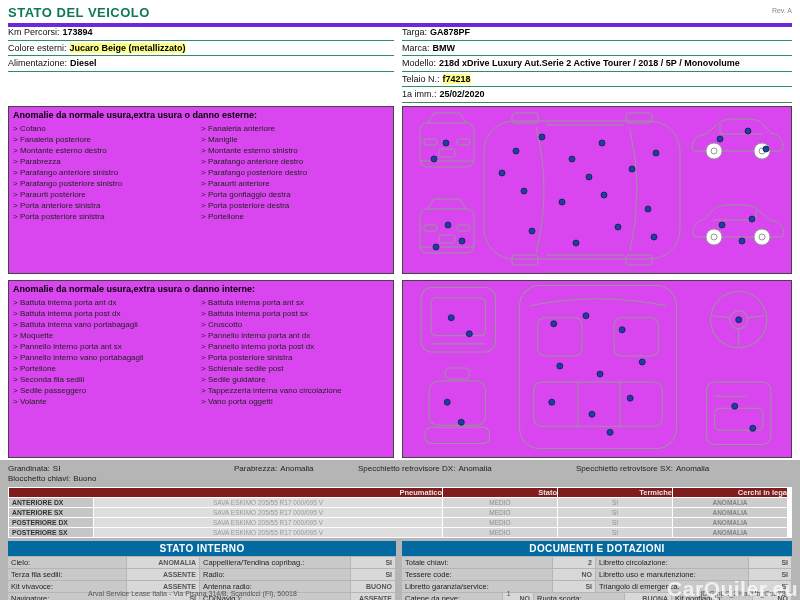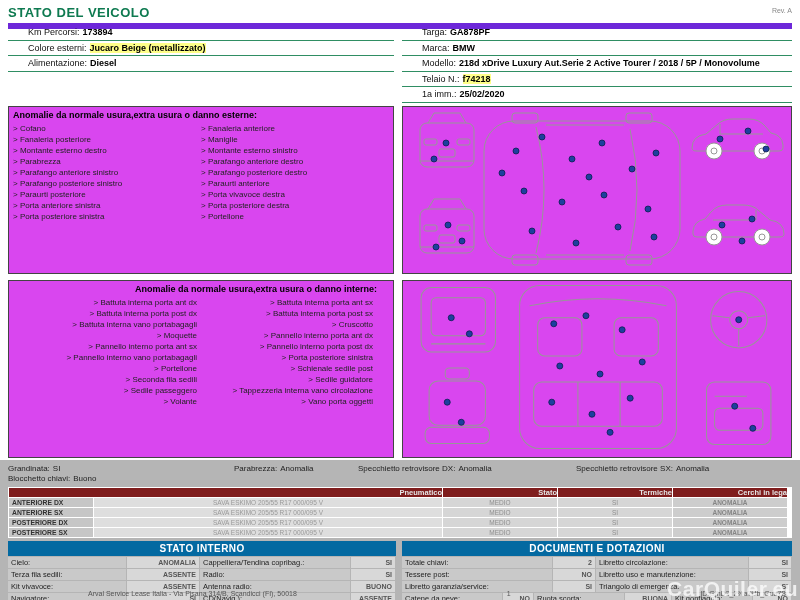--- a/index.html
+++ b/index.html
@@ -1,38 +1,38 @@
 <!DOCTYPE html>
 <html><head>
 <meta charset="utf-8">
 <style>
   * { margin:0; padding:0; box-sizing:border-box; }
   body { width:800px; height:600px; position:relative; background:#fff;
          font-family:"Liberation Sans", sans-serif; overflow:hidden; }
   .page { position:absolute; inset:0; }
 
   
-  .hdr { position:absolute; left:8px; right:8px; top:3px; border-bottom:6px solid #6d28d9; padding-bottom:2px; }
+  .hdr { position:absolute; left:8px; right:8px; top:3px; border-bottom:4px solid #6d28d9; padding-bottom:2px; }
   .hdr-title { color:#0e7a50; font-size:13px; font-weight:bold; letter-spacing:0.5px; }
   .hdr-rev { float:right; font-size:7px; color:#888; margin-top:4px; }
 
   
   .info-col { position:absolute; top:25px; }
   .info-left { left:8px; width:386px; }
   .info-right { left:402px; width:390px; }
   .info-row { border-bottom:1px solid #2f8e63; padding:2px 0 2px; font-size:9px; line-height:10.5px; }
-  .info-label { color:#111;margin-left:20px; }
+  .info-label { color:#111; }
   .info-value { font-weight:bold; margin-left:3px; color:#000; }
   .hl { background:#ffff88; }
 
   
   .list-box, .diagram-box { position:absolute; border:1px solid #444; background:#d946ef; }
   .box-ext-list { left:8px; top:106px; width:386px; height:168px; padding:3px 4px; }
   .box-ext-diag { left:402px; top:106px; width:390px; height:168px; }
-  .box-int-list { left:8px; top:280px; width:386px; height:178px; padding:3px 16px;text-align:right; }
+  .box-int-list { left:8px; top:280px; width:386px; height:178px; padding:3px 4px; }
   .box-int-diag { left:402px; top:280px; width:390px; height:178px; }
   .box-title { font-size:9px; font-weight:bold; color:#000; margin-bottom:3px; }
   .cols { display:flex; }
   .col { width:50%; padding-right:4px; }
   .anomaly-item { font-size:8px; line-height:11px; color:#222; }
   .anomaly-item::before { content:"> "; }
 
   
   .ln { fill:none; stroke:#979797; stroke-width:1; }
   .wh { fill:#fff; stroke:#979797; stroke-width:1; }
@@ -145,21 +145,21 @@
   <div class="anomaly-item">Maniglie</div>
 
   <div class="anomaly-item">Montante esterno sinistro</div>
 
   <div class="anomaly-item">Parafango anteriore destro</div>
 
   <div class="anomaly-item">Parafango posteriore destro</div>
 
   <div class="anomaly-item">Paraurti anteriore</div>
 
-  <div class="anomaly-item">Porta vivavoce destra</div>
+  <div class="anomaly-item">Porta gonfiaggio destra</div>
 
   <div class="anomaly-item">Porta posteriore destra</div>
 
   <div class="anomaly-item">Portellone</div>
 </div>
     </div>
   </div>
 
   <div class="diagram-box box-ext-diag">
     <svg viewBox="0 0 386 164" width="388" height="164">
@@ -448,21 +448,21 @@
         <div class="panel-head">DOCUMENTI E DOTAZIONI</div>
         <div>
   <div class="prow doc-row">
     <div class="cell-l">Totale chiavi:</div>
     <div class="cell-v">2</div>
     <div class="cell-l">Libretto circolazione:</div>
     <div class="cell-v">SI</div>
   </div>
 
   <div class="prow doc-row">
-    <div class="cell-l">Tessere post:</div>
+    <div class="cell-l">Tessere code:</div>
     <div class="cell-v">NO</div>
     <div class="cell-l">Libretto uso e manutenzione:</div>
     <div class="cell-v">SI</div>
   </div>
 
   <div class="prow doc-row">
     <div class="cell-l">Libretto garanzia/service:</div>
     <div class="cell-v">SI</div>
     <div class="cell-l">Triangolo di emergenza:</div>
     <div class="cell-v">SI</div>

